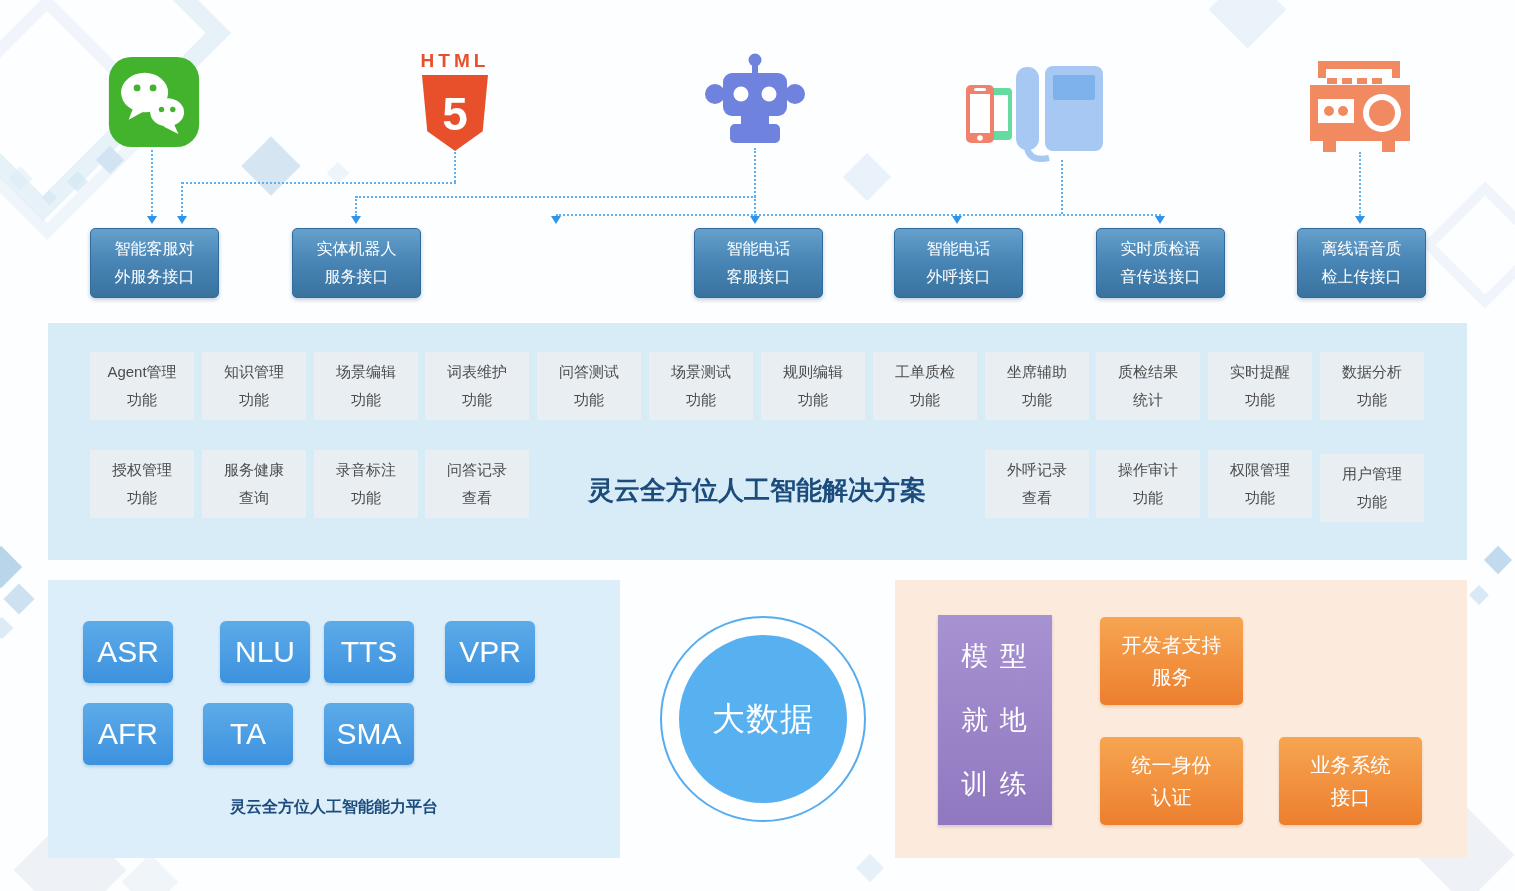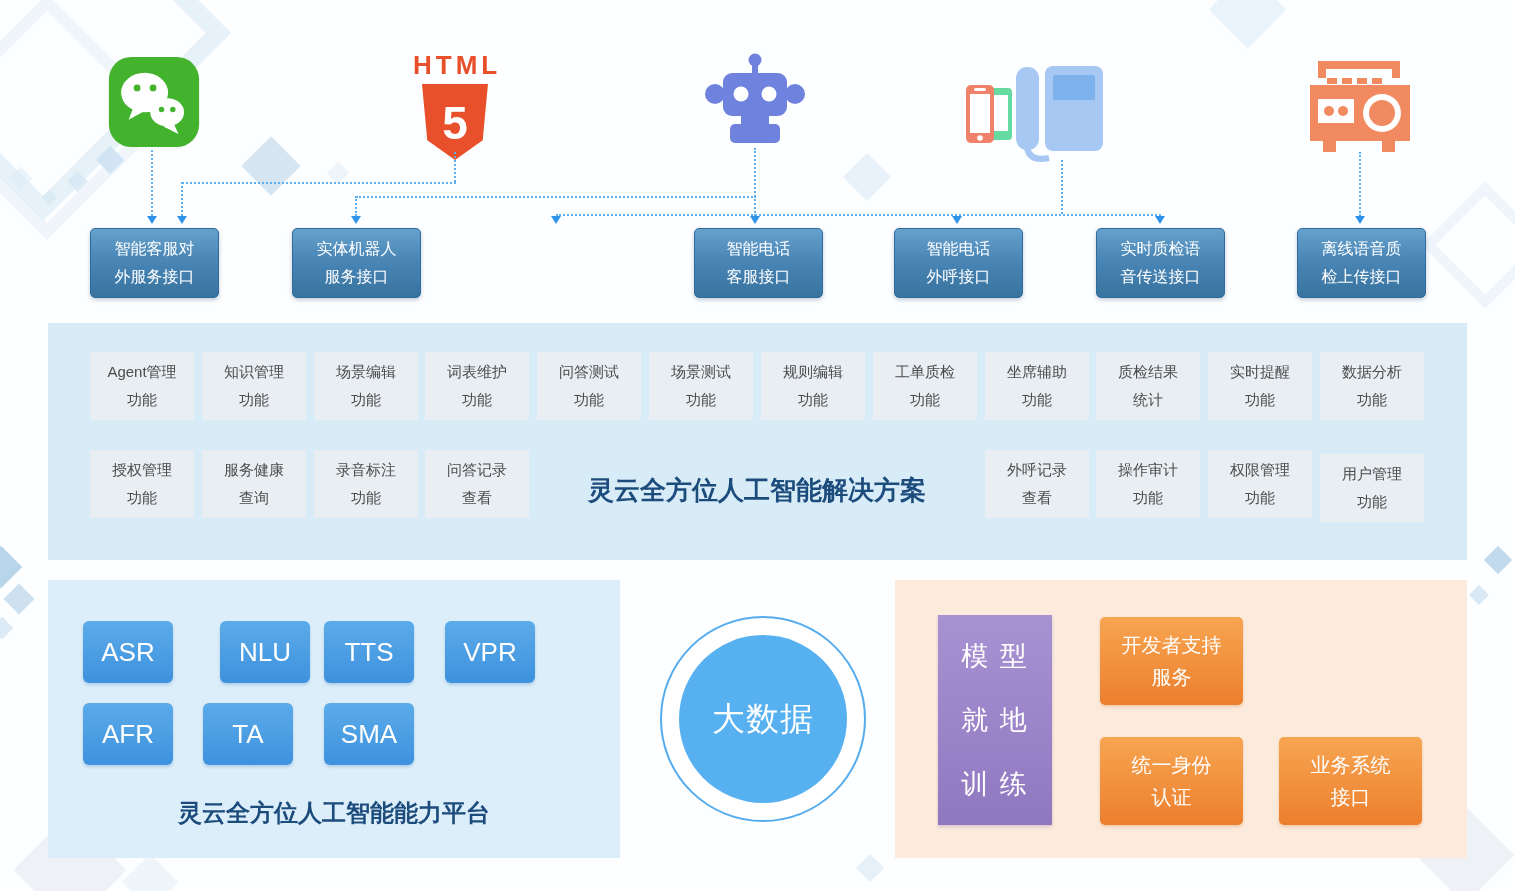--- a/index.html
+++ b/index.html
@@ -17,21 +17,21 @@
   
   .panel-blue{background:#d8ecf8;}
   .panel-peach{background:#fcebdc;}
   
   .fbox{position:absolute;width:104px;height:68px;background:#e9eef3;color:#4c4c4c;
         font-size:15px;line-height:1.85;text-align:center;display:flex;
         flex-direction:column;justify-content:center;}
   .ptitle{position:absolute;color:#1c4c7c;font-weight:bold;text-align:center;}
   
   .bbox{position:absolute;width:90px;height:62px;border-radius:6px;color:#fff;
-        background:linear-gradient(180deg,#5cabe9,#3d92de);font-size:26px;
+        background:linear-gradient(180deg,#5cabe9,#3d92de);font-size:30px;
         display:flex;align-items:center;justify-content:center;
         box-shadow:0 2px 3px rgba(50,110,170,.25);}
   
   .obox{position:absolute;width:143px;height:88px;border-radius:5px;color:#fff;
         background:linear-gradient(180deg,#f7a551,#ec7f2e);font-size:20px;
         line-height:1.6;text-align:center;display:flex;flex-direction:column;
         justify-content:center;box-shadow:0 2px 3px rgba(200,110,30,.25);}
   .pbox{position:absolute;left:938px;top:615px;width:114px;height:210px;
         background:linear-gradient(180deg,#a792d2,#9078bf);color:#fff;font-size:27px;
         letter-spacing:2px;text-align:center;display:flex;flex-direction:column;
@@ -42,21 +42,21 @@
   .ring-inner{position:absolute;left:17px;top:17px;width:168px;height:168px;border-radius:50%;
         background:#57b1f1;color:#fff;font-size:33px;letter-spacing:1px;
         display:flex;align-items:center;justify-content:center;}
   
   .vl{position:absolute;width:0;border-left:2px dotted #5fb0f0;}
   .hl{position:absolute;height:0;border-top:2px dotted #5fb0f0;}
   .ar{position:absolute;top:216px;width:0;height:0;border-left:5px solid transparent;
       border-right:5px solid transparent;border-top:8px solid #2f93e8;}
   
   .h5wrap{position:absolute;left:413px;top:50px;width:84px;text-align:center;}
-  .h5text{color:#e8502b;font-weight:bold;font-size:26px;letter-spacing:4px;}
+  .h5text{color:#e8502b;font-weight:bold;font-size:19px;letter-spacing:4px;}
   .h5shield{position:relative;width:66px;height:76px;margin:3px auto 0;
             background:#e8502b;clip-path:polygon(0 0,100% 0,92% 74%,50% 100%,8% 74%);
             display:flex;align-items:center;justify-content:center;}
   .h5five{color:#fff;font-size:46px;font-weight:bold;line-height:1;margin-top:2px;}
 </style>
 </head>
 <body>
 
 <div id="stage">
 
@@ -291,21 +291,21 @@
     </div>
   <div class="bbox" style="left:83px;top:703px">
       <span>AFR</span>
     </div>
   <div class="bbox" style="left:203px;top:703px">
       <span>TA</span>
     </div>
   <div class="bbox" style="left:324px;top:703px">
       <span>SMA</span>
     </div>
-  <div class="ptitle" style="left:48px;top:797px;width:572px;font-size:24px">灵云全方位人工智能能力平台</div>
+  <div class="ptitle" style="left:48px;top:797px;width:572px;font-size:16px">灵云全方位人工智能能力平台</div>
 
   <div class="ring">
     <div class="ring-inner">大数据</div>
   </div>
 
   <div class="abs panel-peach" style="left:895px;top:580px;width:572px;height:278px"></div>
   <div class="pbox">
     <span>模 型</span>
     <span>就 地</span>
     <span>训 练</span>

